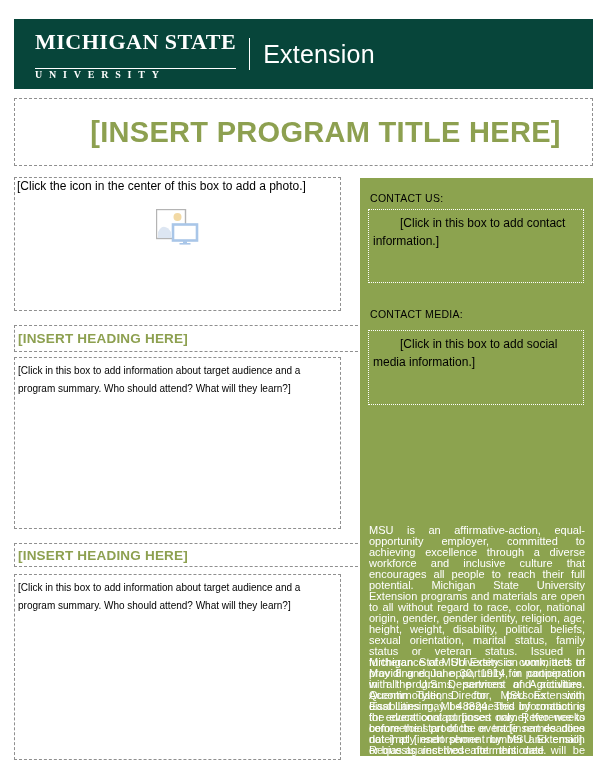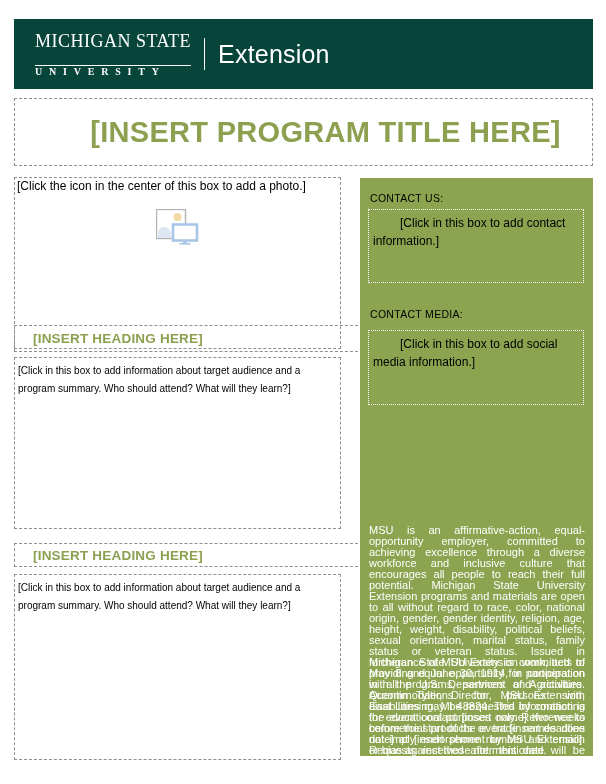--- a/index.html
+++ b/index.html
@@ -18,21 +18,21 @@
     width: 579px; height: 70px;
     background: #07453a;
   }
   .header-inner {
     display: flex; align-items: center;
     height: 100%; padding-left: 21px; gap: 13px;
   }
   .wordmark { display: flex; flex-direction: column; color: #ffffff; }
   .wordmark-top {
     font-family: "Liberation Serif", serif;
-    font-size: 18px; font-weight: normal; letter-spacing: 0.5px;
+    font-size: 22px; font-weight: bold; letter-spacing: 0.5px;
     border-bottom: 1.5px solid #ffffff; padding-bottom: 13px;
     white-space: nowrap;
   }
   .wordmark-bottom {
     font-family: "Liberation Serif", serif;
     font-size: 10px; font-weight: bold; letter-spacing: 6.8px;
     margin-top: 0; white-space: nowrap;
   }
   .header-divider { width: 1px; height: 32px; background: #ffffff; }
   .header-brand { color: #ffffff; font-size: 25px; font-weight: 400; letter-spacing: 0.2px; }
@@ -46,34 +46,34 @@
   }
   .title-text {
     color: #8da050; font-size: 29px; font-weight: bold; letter-spacing: 0.3px;
     white-space: nowrap;
     margin-left: 44px;
   }
 
   
   .photo-box {
     position: absolute; left: 14px; top: 177px;
-    width: 327px; height: 172px;
+    width: 327px; height: 134px;
     border: 1px dashed #8f8f8f;
     padding: 1px 2px;
     display: flex; flex-direction: column;
   }
   .photo-text { font-size: 12px; color: #000; line-height: 14px; }
   .photo-icon-wrap { display: flex; justify-content: center; margin-top: 16px; }
 
   .heading-box {
     position: absolute; left: 14px;
     width: 354px;
     border: 1px dashed #8f8f8f;
     display: flex; align-items: center;
-    padding-left: 18px;
+    padding-left: 3px;
   }
   .heading-box-1 { top: 325px; height: 27px; }
   .heading-box-2 { top: 543px; height: 24px; }
   .heading-text { color: #8da050; font-size: 13.5px; font-weight: bold; letter-spacing: 0.2px; white-space: nowrap; }
 
   .info-box {
     position: absolute; left: 14px;
     width: 327px;
     border: 1px dashed #8f8f8f;
     padding: 2px 3px;

